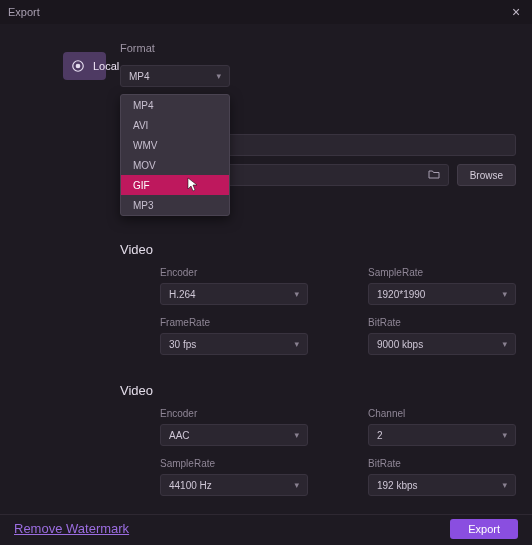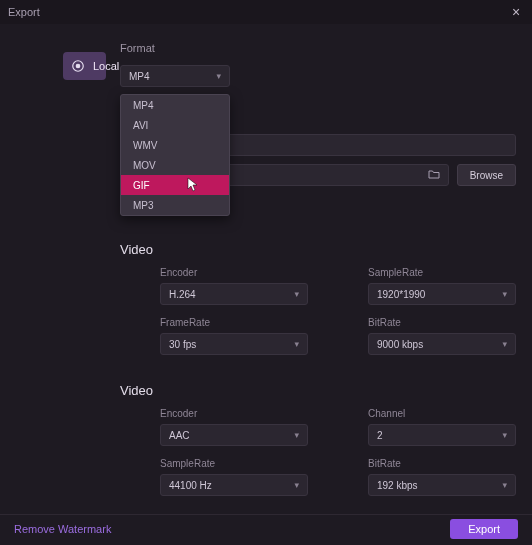--- a/index.html
+++ b/index.html
@@ -89,21 +89,21 @@
   }
   .dropdown .opt.highlight { background: #be185d; color: #fff; position: relative; }
   .cursor-icon { position: absolute; right: 30px; top: 2px; color: #fff; font-size: 12px; pointer-events: none; }
   .footer {
     height: 28px;
     border-top: 1px solid #2e2832;
     position: absolute; left: 0; right: 0; bottom: 3px;
     display: flex; align-items: center;
     padding: 0 14px;
   }
-  .watermark-link { color: #9b6de0; font-size: 11px; cursor: pointer; }
+  .watermark-link { color: #9b6de0; font-size: 13px; text-decoration: underline; cursor: pointer; }
   .export-btn {
     margin-left: auto;
     background: #8a4ee0; color: #fff;
     border: none; border-radius: 3px;
     height: 20px; padding: 0 18px; font-size: 11px; cursor: pointer;
   }
   .name-input-area { margin-top: 40px; }
   .spacer-big { height: 40px; }
 </style>
 </head>

